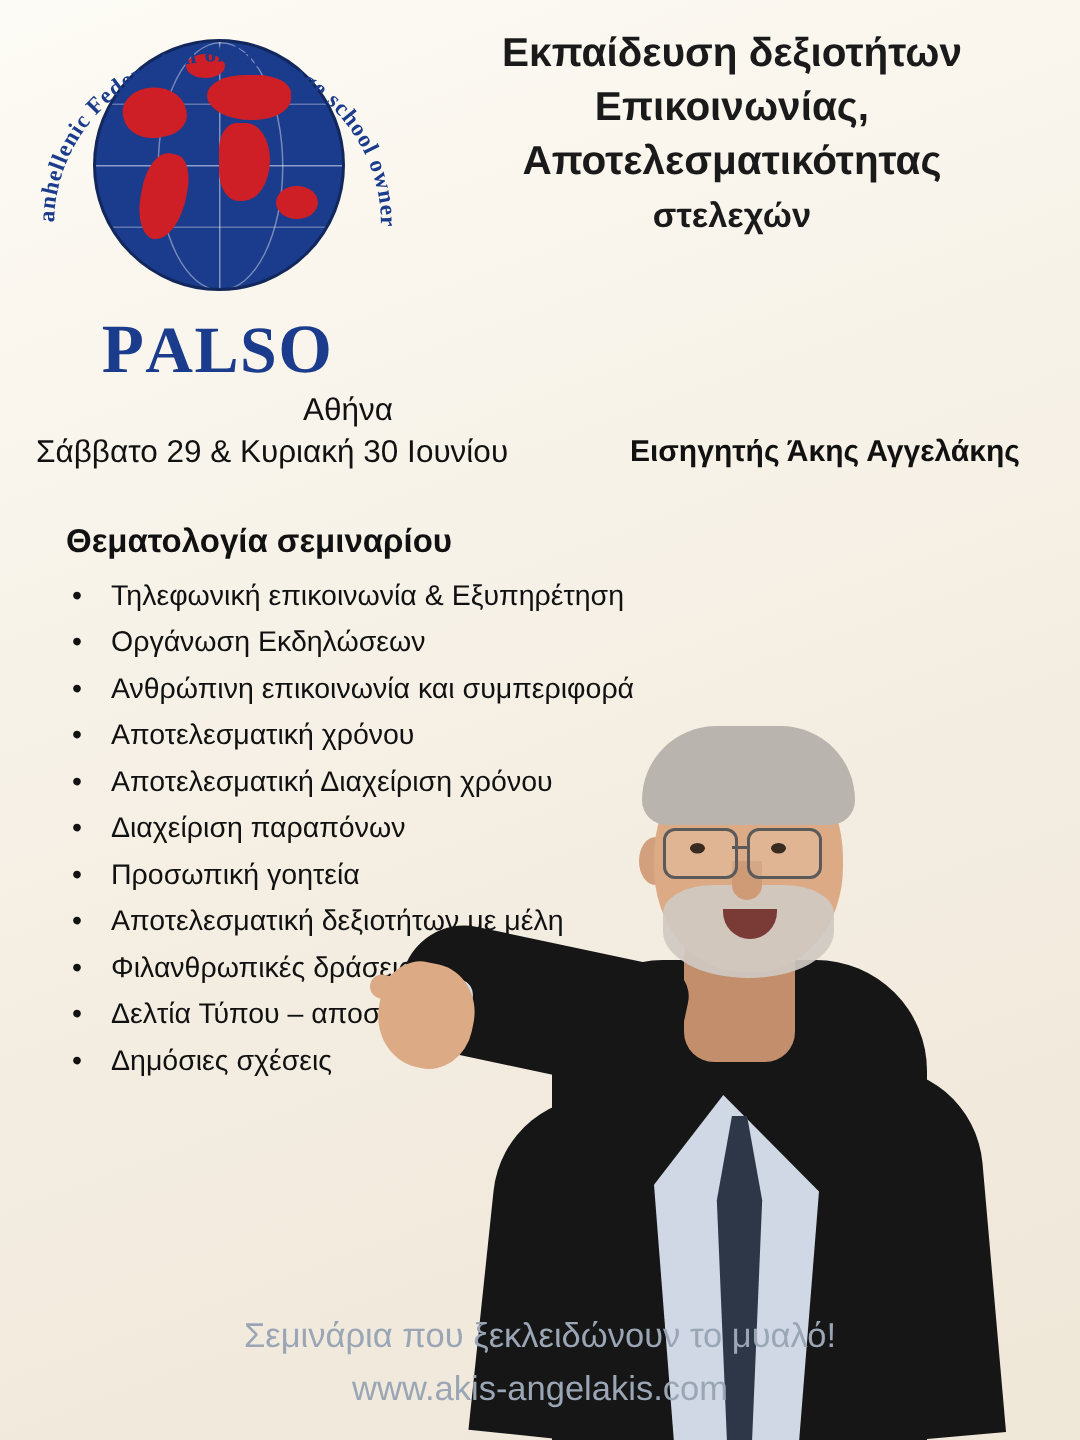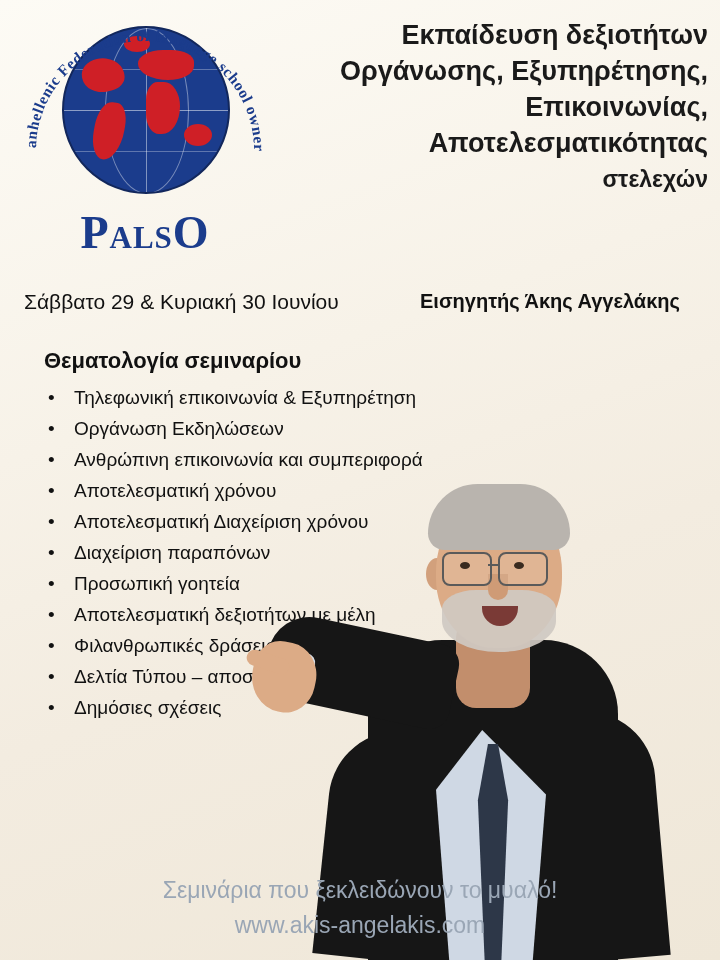--- a/index.html
+++ b/index.html
@@ -105,29 +105,29 @@
     left: 0;
     top: 196px;
     width: 250px;
     text-align: center;
     font-family: "Liberation Serif", serif;
     font-weight: bold;
     color: #1b3c8c;
     letter-spacing: 1px;
   }
   .palso-word .big { font-size: 46px; }
-  .palso-word .small { font-size: 31px; text-align: center; }
+  .palso-word .small { font-size: 44px; text-align: center; }
 
   
   .title-block {
     position: absolute;
     left: 268px;
     top: 18px;
     width: 440px;
-    text-align: right;
+    text-align: center;
     color: #1a1a1a;
   }
   .title-block .line {
     font-size: 27px;
     font-weight: bold;
     line-height: 1.33;
     white-space: nowrap;
   }
   .title-block .sub {
     font-size: 23px;
@@ -443,27 +443,27 @@
         </text>
       </svg>
     </div>
     <div class="palso-word">
       <span class="big">P</span><span class="small">ALS</span><span class="big">O</span>
     </div>
   </div>
 
   <div class="title-block">
     <div class="line">Εκπαίδευση δεξιοτήτων</div>
-    <div class="line">Οργάνωσης, Εξυπηρέτησης,</div>
     <div class="line">Επικοινωνίας,</div>
     <div class="line">Αποτελεσματικότητας</div>
     <div class="sub">στελεχών</div>
   </div>
 
   <div class="meta">
+    <div class="city">Αθήνα</div>
     <div class="dates">Σάββατο 29 &amp; Κυριακή 30 Ιουνίου</div>
     <div class="speaker">Εισηγητής Άκης Αγγελάκης</div>
   </div>
 
   <div class="agenda">
     <h2>Θεματολογία σεμιναρίου</h2>
     <ul>
       <li><span class="bullet">•</span><span>Τηλεφωνική επικοινωνία &amp; Εξυπηρέτηση</span></li>
       <li><span class="bullet">•</span><span>Οργάνωση Εκδηλώσεων</span></li>
       <li><span class="bullet">•</span><span>Ανθρώπινη επικοινωνία και συμπεριφορά</span></li>

